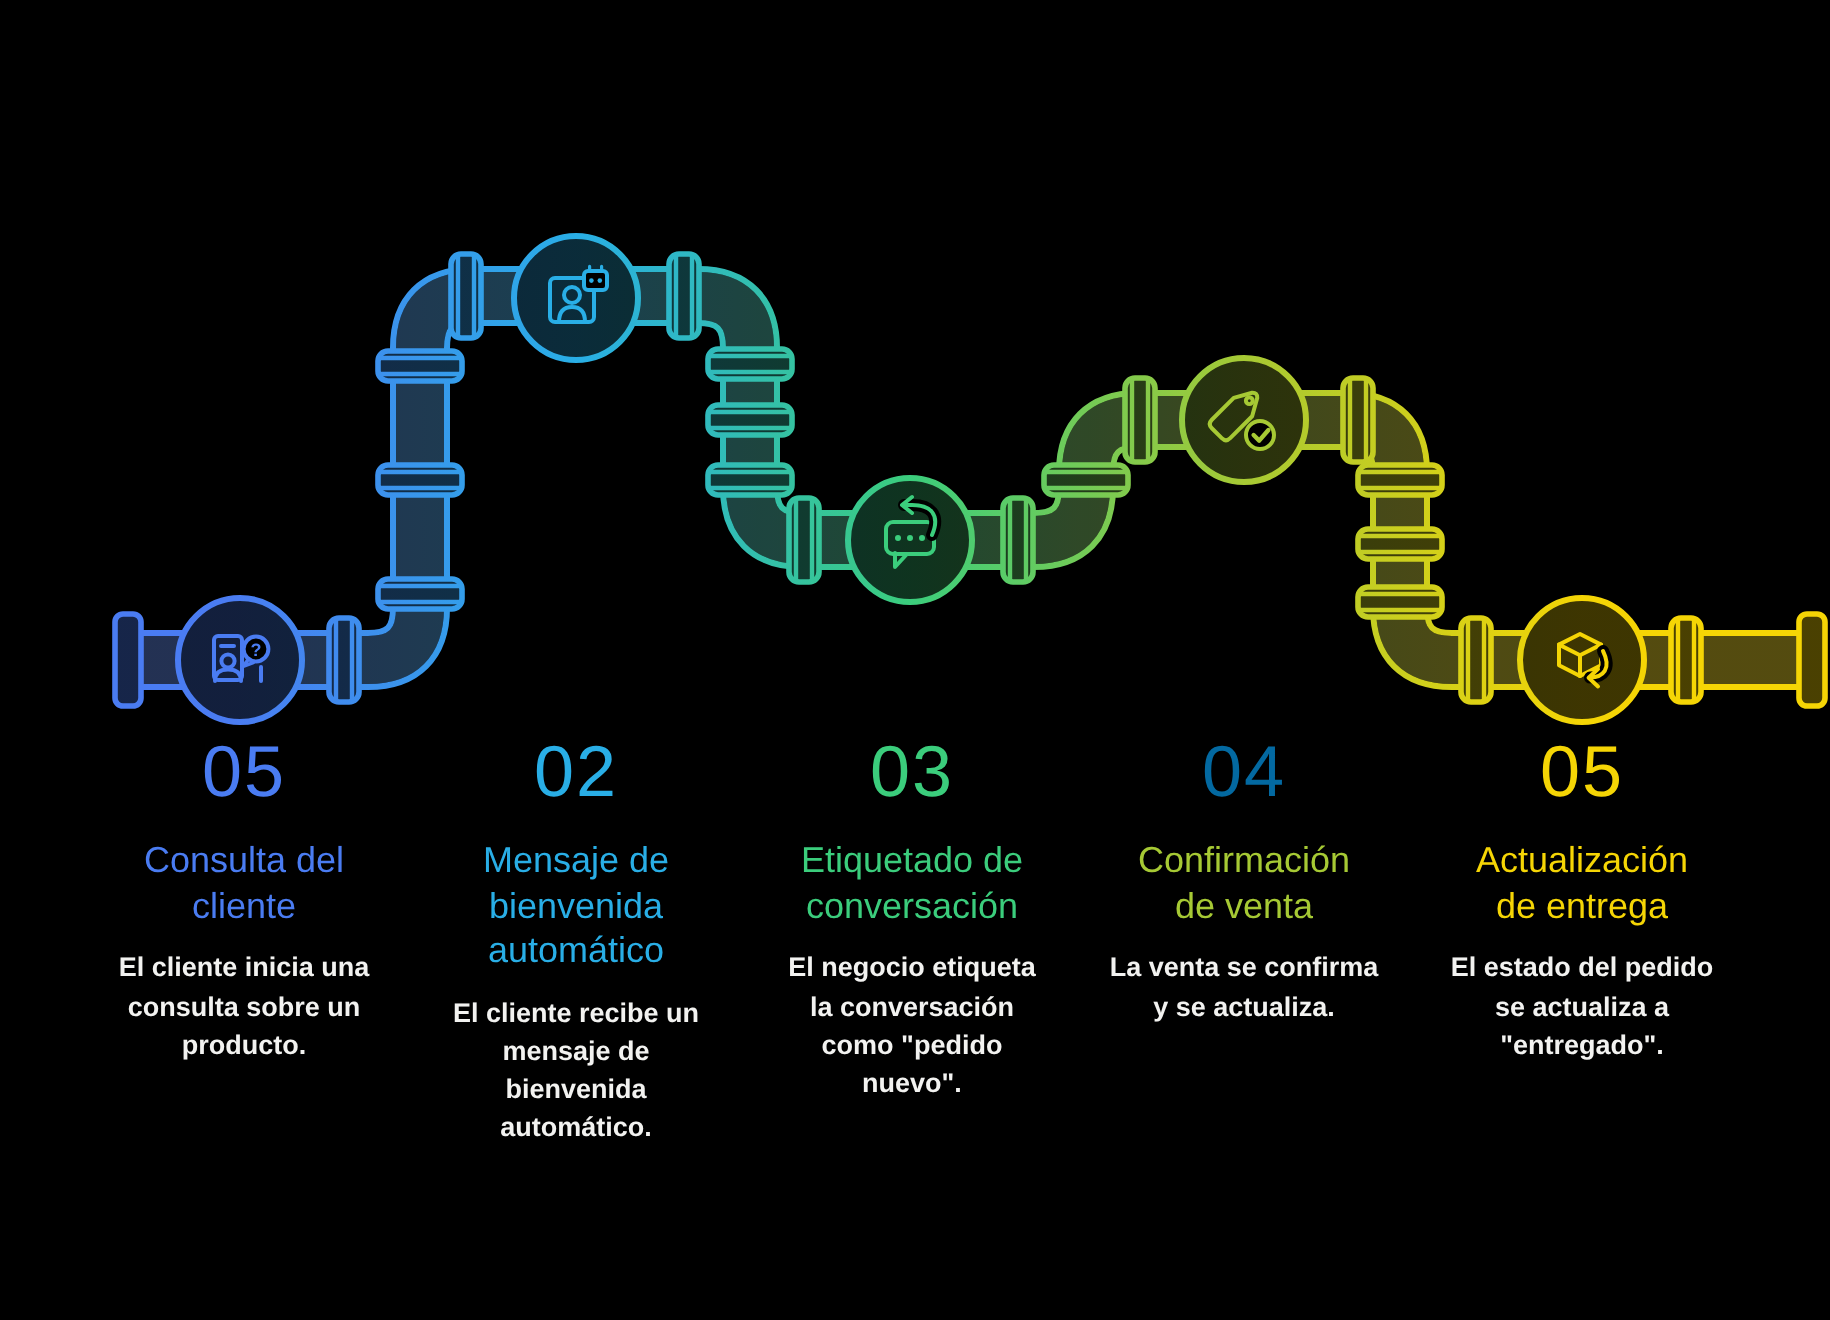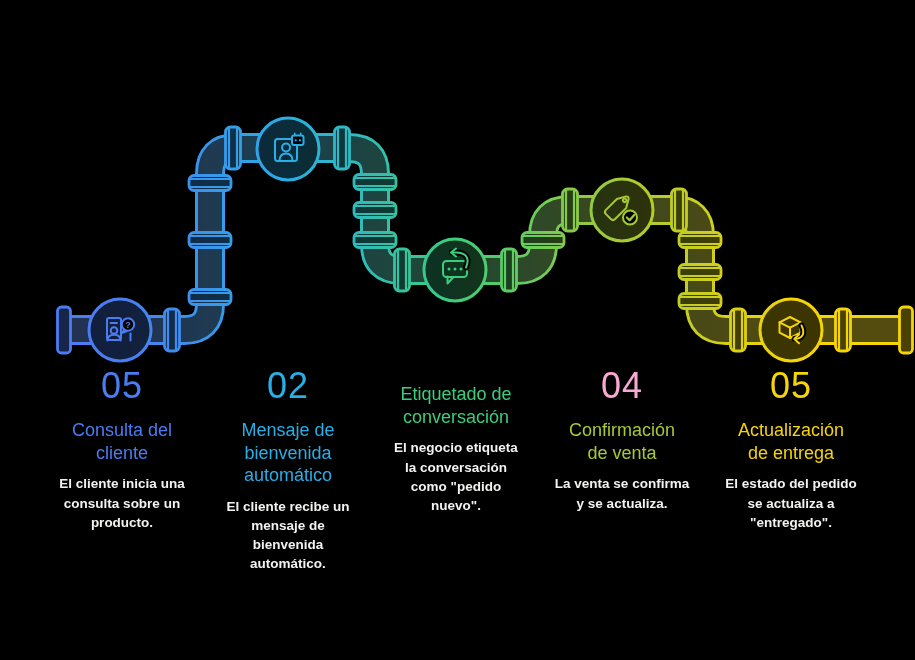--- a/index.html
+++ b/index.html
@@ -201,29 +201,30 @@
     <div class="step-number" style="color: rgb(41, 174, 230);">02</div>
     <div class="step-title" style="color: rgb(41, 174, 230);">Mensaje de
 bienvenida
 automático</div>
     <div class="step-desc">El cliente recibe un
 mensaje de
 bienvenida
 automático.</div>
   </div>
   <div class="step-col" style="left:366px">
+    <div class="step-number" style="color: rgb(59, 205, 124);">03</div>
     <div class="step-title" style="color: rgb(59, 205, 124);">Etiquetado de
 conversación</div>
     <div class="step-desc">El negocio etiqueta
 la conversación
 como "pedido
 nuevo".</div>
   </div>
   <div class="step-col" style="left:532px">
-    <div class="step-number" style="color: #f9a8d4;">04</div>
+    <div class="step-number" style="color: #0369a1;">04</div>
     <div class="step-title" style="color: rgb(166, 201, 52);">Confirmación
 de venta</div>
     <div class="step-desc">La venta se confirma
 y se actualiza.</div>
   </div>
   <div class="step-col" style="left:701px">
     <div class="step-number" style="color: rgb(245, 213, 5);">05</div>
     <div class="step-title" style="color: rgb(245, 213, 5);">Actualización
 de entrega</div>
     <div class="step-desc">El estado del pedido

